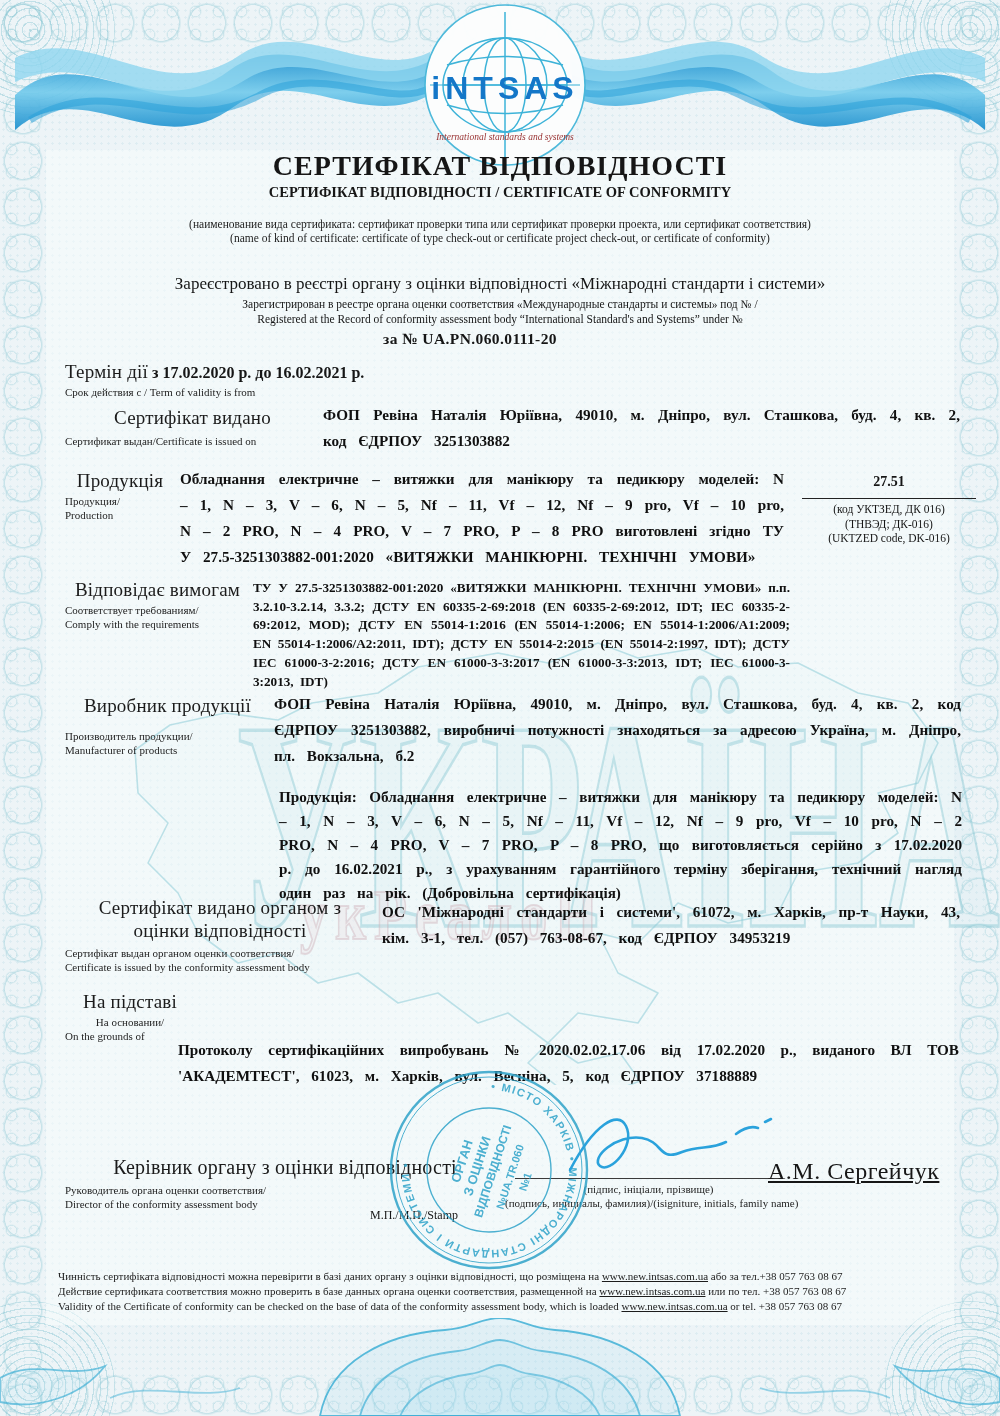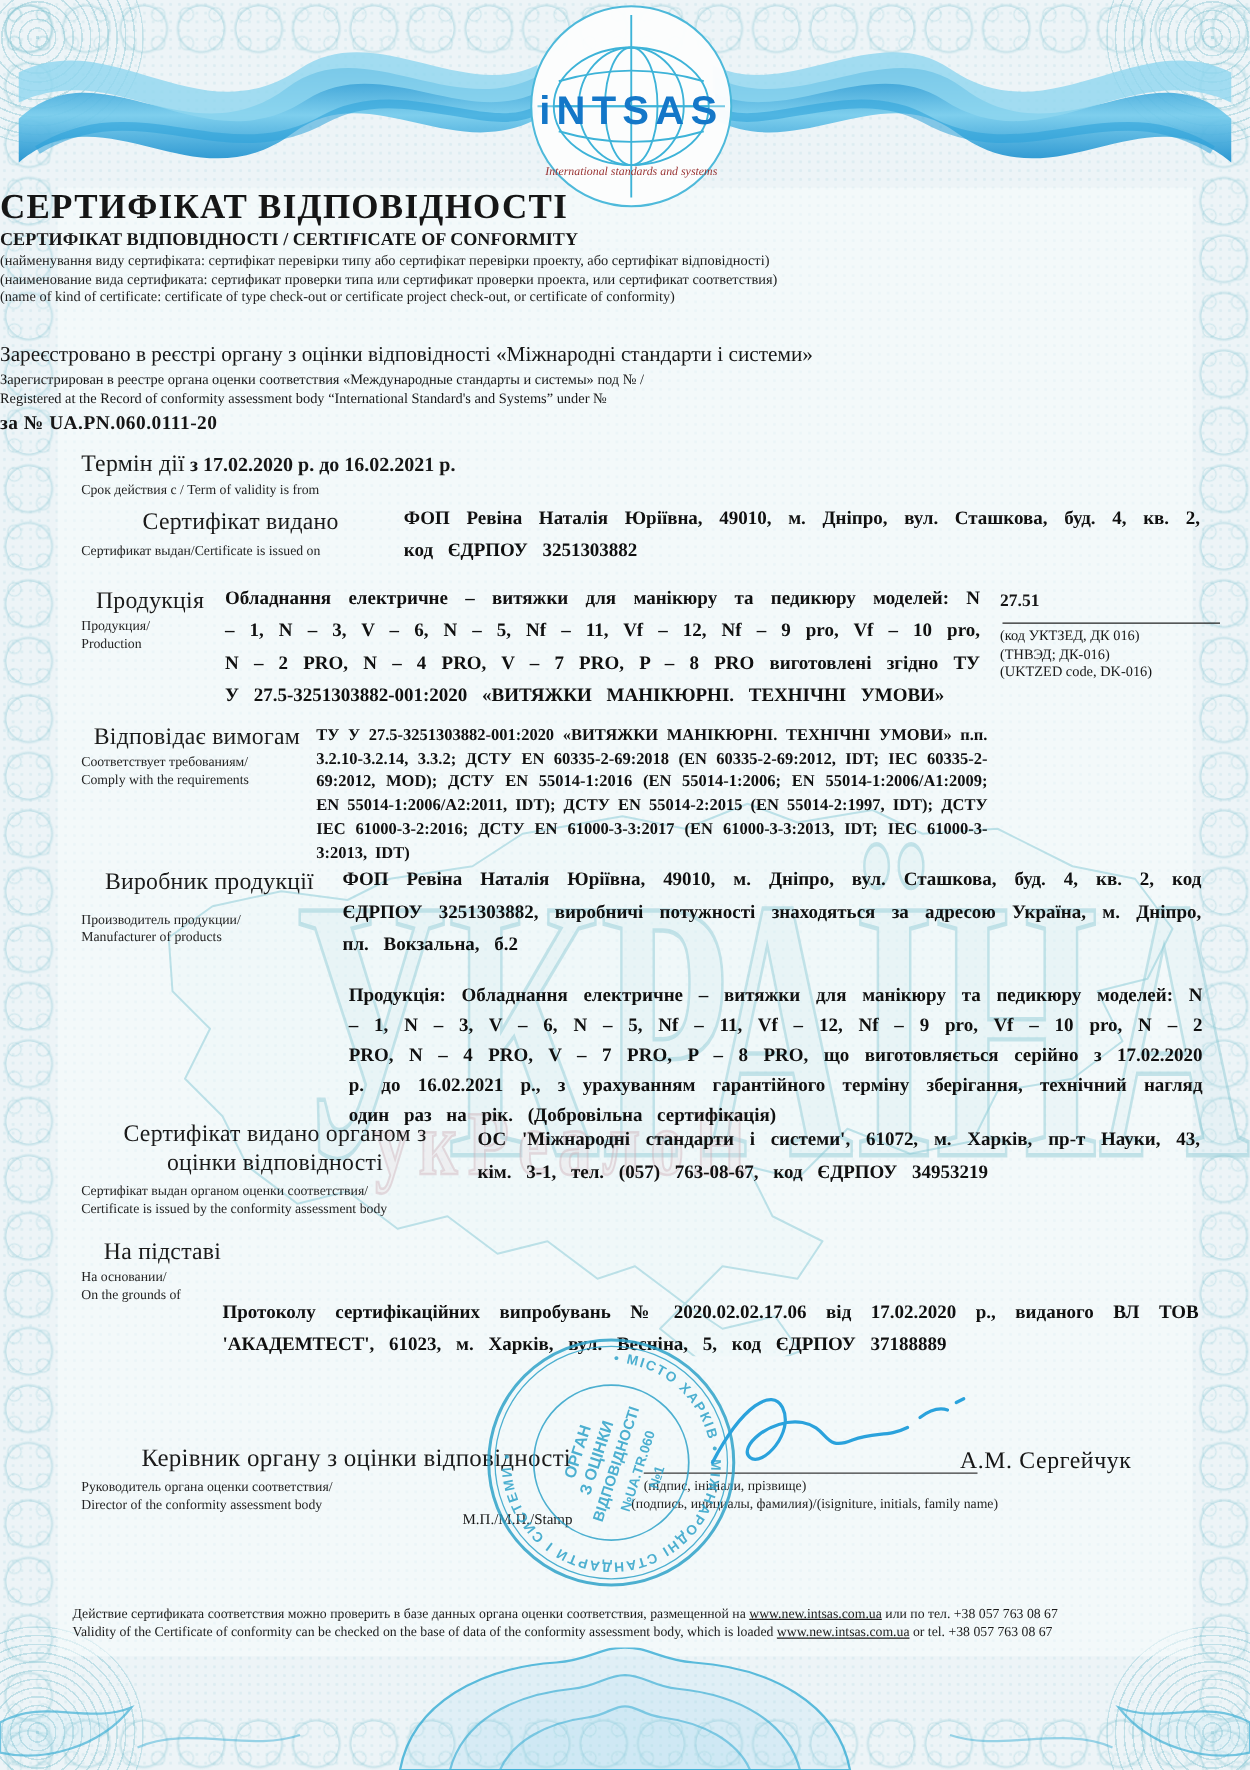--- a/index.html
+++ b/index.html
@@ -17,40 +17,40 @@
   .lace.top{left:0;top:0;width:1000px;height:44px;}
   .lace.bottom{left:0;bottom:0;width:1000px;height:44px;}
   .lace.left{left:0;top:0;width:44px;height:1416px;}
   .lace.right{right:0;top:0;width:44px;height:1416px;}
   .rosette{position:absolute;width:170px;height:170px;border-radius:50%;opacity:.8;pointer-events:none;
     background:repeating-radial-gradient(circle at 50% 50%, rgba(128,194,208,.5) 0 1.2px, rgba(128,194,208,0) 1.2px 7px);}
   
   .panel{position:absolute;left:46px;top:150px;width:908px;height:1175px;background:rgba(250,253,254,.5);}
   
   .abs{position:absolute;}
-  .ctr{text-align:left;}
+  .ctr{text-align:center;}
   .lbl{font-size:19px;line-height:23px;color:#1b1b1b;letter-spacing:.2px;text-align:center;}
   .sub{font-size:11px;line-height:13.5px;color:#242424;}
   .val{font-weight:bold;font-size:15.2px;line-height:26px;text-align:justify;word-spacing:8px;color:#101010;}
   .val-sm{font-weight:bold;font-size:13.2px;line-height:18.7px;text-align:justify;word-spacing:3px;color:#101010;}
   .z3{z-index:3;}
   
   .title-main{font-size:28px;font-weight:bold;letter-spacing:1px;}
   .title-sub{font-size:14.5px;font-weight:bold;}
   .note{font-size:11.5px;color:#1d1d1d;}
   .reg-uk{font-size:17px;}
   .reg-sm{font-size:11.5px;}
   .reg-no{font-size:15.5px;font-weight:bold;letter-spacing:.4px;}
   
   .code-num{font-size:14px;font-weight:bold;}
   .code-line{border-top:1.6px solid #222;}
   .code-note{font-size:11.5px;line-height:14.5px;}
   
   .sig-line{border-bottom:1.8px solid #3a3a3a;}
-  .sig-name{font-size:19px;letter-spacing:.5px;}
+  .sig-name{font-size:24px;letter-spacing:.5px;text-decoration:underline;}
   .stamp-note{font-size:12px;}
   
   .foot{font-size:11px;line-height:15px;color:#1c1c1c;}
   .foot a{color:#1c1c1c;text-decoration:underline;}
   
   .wm-ukraina{position:absolute;left:235px;top:675px;width:750px;display:flex;justify-content:space-between;
     font-size:168px;font-weight:bold;line-height:168px;transform:scaleY(1.78);transform-origin:50% 0;
     color:rgba(190,225,232,.14);-webkit-text-stroke:2px rgba(128,196,208,.42);z-index:1;pointer-events:none;}
   .wm-realon{position:absolute;left:300px;top:873px;font-size:54px;font-weight:bold;letter-spacing:8px;
     transform:scaleY(1.35);transform-origin:50% 0;color:rgba(235,215,218,.25);
@@ -112,21 +112,20 @@
         <path d="M505,12 L505,158"></path>
         <path d="M430,85 L580,85" opacity=".7"></path>
       </g>
       <text x="505" y="99" text-anchor="middle" font-family="Liberation Sans, sans-serif" font-size="32" font-weight="bold" fill="#1477c8" letter-spacing="5">iNTSAS</text>
       <text x="505" y="140" text-anchor="middle" font-family="Liberation Serif, serif" font-size="9.5" font-style="italic" fill="#993333">International standards and systems</text>
     </g>
   </svg>
 
   <div class="abs ctr z3 title-main" style="left:0;top:150px;width:1000px;">СЕРТИФІКАТ ВІДПОВІДНОСТІ</div>
   <div class="abs ctr z3 title-sub" style="left:0;top:184px;width:1000px;">СЕРТИФІКАТ ВІДПОВІДНОСТІ / CERTIFICATE OF CONFORMITY</div>
-  <div class="abs ctr z3 note" style="left:0;top:203px;width:1000px;">(найменування виду сертифіката: сертифікат перевірки типу або сертифікат перевірки проекту, або сертифікат відповідності)</div>
   <div class="abs ctr z3 note" style="left:0;top:217.5px;width:1000px;">(наименование вида сертификата: сертификат проверки типа или сертификат проверки проекта, или сертификат соответствия)</div>
   <div class="abs ctr z3 note" style="left:0;top:232px;width:1000px;">(name of kind of certificate: certificate of type check-out or certificate project check-out, or certificate of conformity)</div>
 
   <div class="abs ctr z3 reg-uk" style="left:0;top:274px;width:1000px;">Зареєстровано в реєстрі органу з оцінки відповідності «Міжнародні стандарти і системи»</div>
   <div class="abs ctr z3 reg-sm" style="left:0;top:298px;width:1000px;">Зарегистрирован в реестре органа оценки соответствия «Международные стандарты и системы»  под № /</div>
   <div class="abs ctr z3 reg-sm" style="left:0;top:312.5px;width:1000px;">Registered at the Record of conformity assessment body “International Standard's and Systems” under №</div>
   <div class="abs ctr z3 reg-no" style="left:0;top:330px;width:940px;">за № UA.PN.060.0111-20</div>
 
   <div class="abs z3" style="left:65px;top:360px;">
     <span class="lbl">Термін дії</span>
@@ -216,20 +215,23 @@
       <path d="M10,64 C34,18 58,4 66,20 C76,40 50,68 40,60 C30,52 56,28 82,32 C104,36 98,56 122,46 C140,39 150,44 166,36"></path>
       <path d="M176,28 C184,22 192,20 198,22"></path>
       <path d="M205,16 l6,-3"></path>
     </g>
   </svg>
   <div class="abs z3 sig-line" style="left:515px;top:1160px;width:267px;height:18px;"></div>
   <div class="abs z3 sub ctr" style="left:515px;top:1183px;width:267px;">(підпис, ініціали, прізвище)</div>
   <div class="abs z3 sub" style="left:505px;top:1197px;width:420px;">(подпись, инициалы, фамилия)/(isigniture, initials, family name)</div>
   <div class="abs z3 sig-name" style="left:768px;top:1158px;">А.М. Сергейчук</div>
 
+  <div class="abs z3 foot" style="left:58px;top:1269px;width:908px;">
+    <span>Чинність сертифіката відповідності можна перевірити в базі даних органу з оцінки відповідності, що розміщена на </span><a href="#">www.new.intsas.com.ua</a><span>  або за тел.+38 057 763 08 67</span>
+  </div>
   <div class="abs z3 foot" style="left:58px;top:1284px;width:908px;">
     <span>Действие сертификата соответствия можно проверить в базе данных органа оценки соответствия, размещенной на </span><a href="#">www.new.intsas.com.ua</a><span> или по тел.  +38 057 763 08 67</span>
   </div>
   <div class="abs z3 foot" style="left:58px;top:1299px;width:908px;">
     <span>Validity of the Certificate of conformity can be checked on the base of data of the conformity assessment body, which is loaded </span><a href="#">www.new.intsas.com.ua</a><span> or tel. +38 057 763 08 67</span>
   </div>
 
   <svg class="abs" style="left:0;top:1318px;z-index:2;" width="1000" height="98" viewBox="0 0 1000 98">
     <g fill="rgba(140,210,235,.16)" stroke="#3fb0d6" stroke-width="1.8">
       <path d="M320,98 C330,44 385,16 445,12 C472,10 480,0 500,0 C520,0 528,10 555,12 C615,16 670,44 680,98 Z" opacity=".85"></path>

